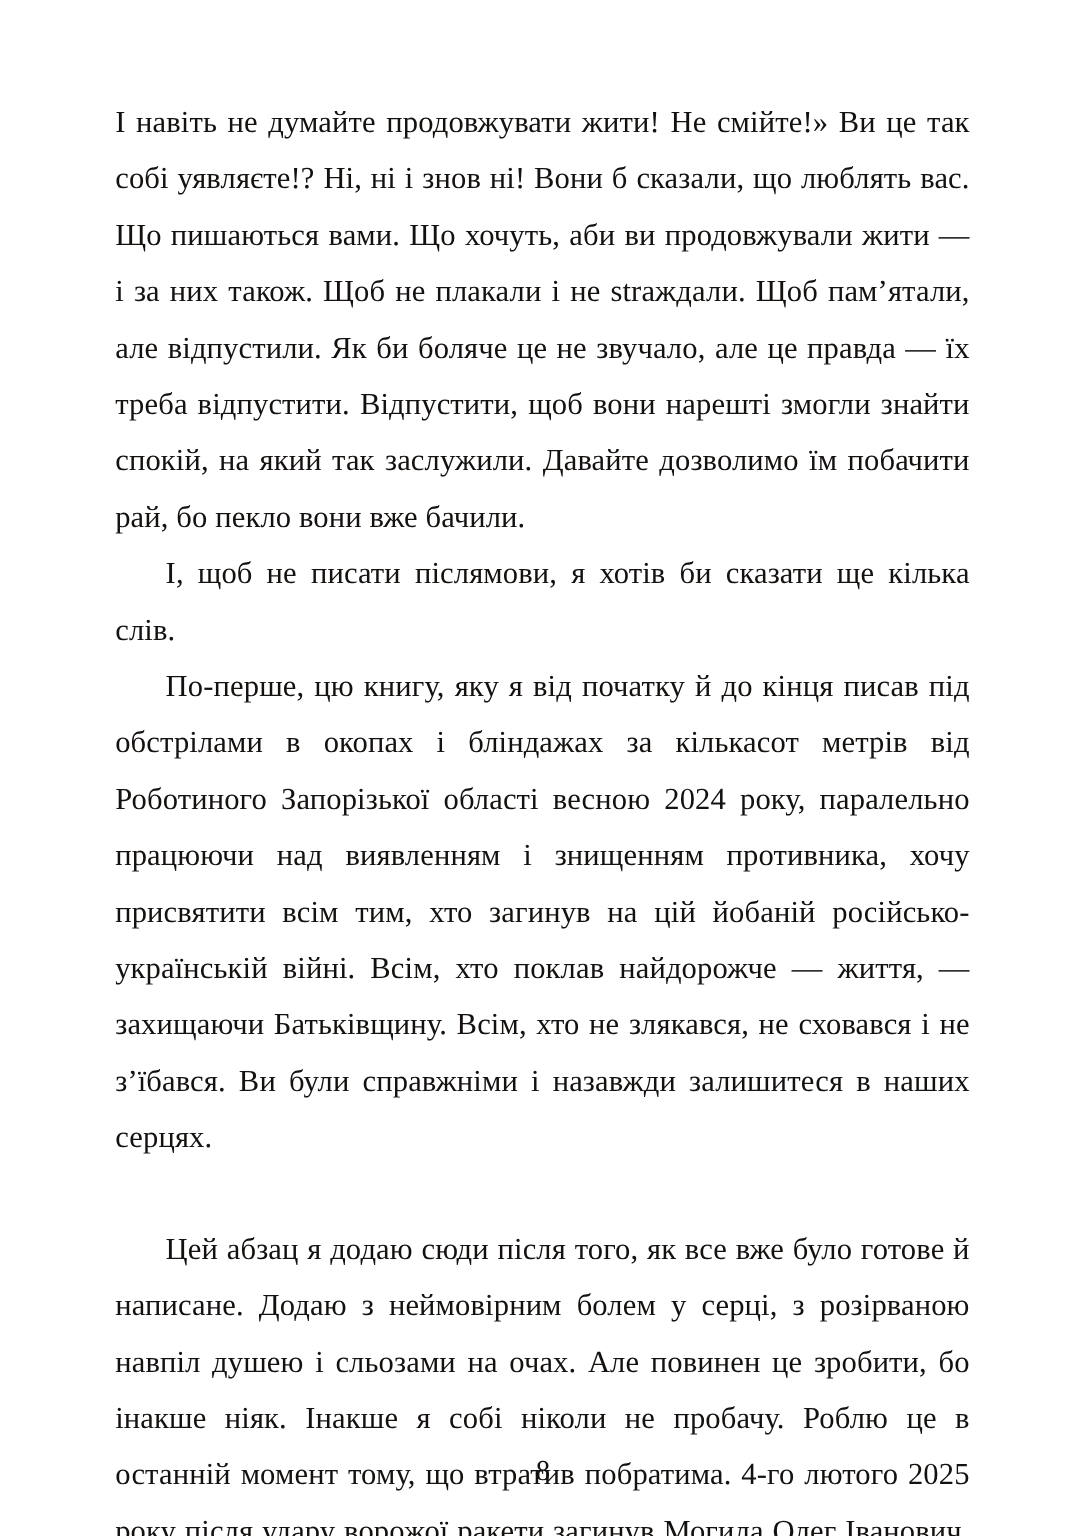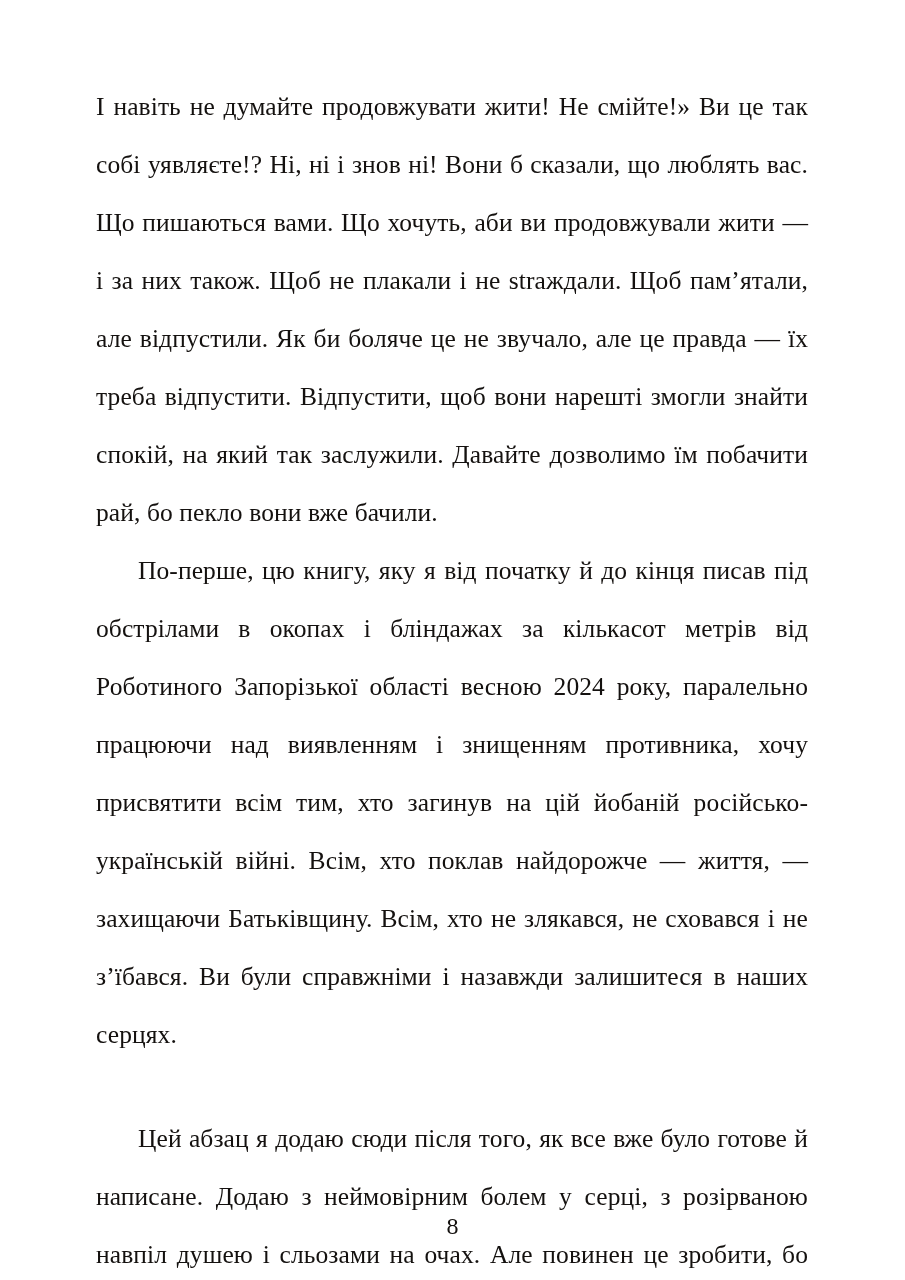--- a/index.html
+++ b/index.html
@@ -25,21 +25,21 @@
   }
   .text-column {
     position: absolute;
     left: 96px;
     top: 78px;
     width: 712px;
   }
   p.para {
     margin: 0;
     font-size: 25.5px;
-    line-height: 58px;
+    line-height: 47px;
     text-align: justify;
     text-justify: inter-word;
     letter-spacing: 0.1px;
     hyphens: manual;
   }
   p.para.indent {
     text-indent: 42px;
   }
   p.gap-before {
     margin-top: 46px;
@@ -55,19 +55,20 @@
     color: #14110f;
   }
 </style>
 </head>
 <body>
 
 <div class="page">
 
   <div class="text-column">
     <p class="para">І навіть не думайте продовжувати жити! Не смійте!» Ви це так собі уявляєте!? Ні, ні і знов ні! Вони б сказали, що люблять вас. Що пишаються вами. Що хочуть, аби ви продовжували жити — і за них також. Щоб не плакали і не straждали. Щоб пам’ятали, але відпустили. Як би боляче це не звучало, але це правда — їх треба відпустити. Відпустити, щоб вони нарешті змогли знайти спокій, на який так заслужили. Давайте дозволимо їм побачити рай, бо пекло вони вже бачили.</p>
+    <p class="para indent">І, щоб не писати післямови, я хотів би сказати ще кілька слів.</p>
     <p class="para indent">По-перше, цю книгу, яку я від початку й до кінця писав під обстрілами в окопах і бліндажах за кількасот метрів від Роботиного Запорізької області весною 2024 року, паралельно працюючи над виявленням і знищенням противника, хочу присвятити всім тим, хто загинув на цій йобаній російсько-українській війні. Всім, хто поклав найдорожче — життя, — захищаючи Батьківщину. Всім, хто не злякався, не сховався і не з’їбався. Ви були справжніми і назавжди залишитеся в наших серцях.</p>
     <p class="para indent gap-before">Цей абзац я додаю сюди після того, як все вже було готове й написане. Додаю з неймовірним болем у серці, з розірваною навпіл душею і сльозами на очах. Але повинен це зробити, бо інакше ніяк. Інакше я собі ніколи не пробачу. Роблю це в останній момент тому, що втратив побратима. 4-го лютого 2025 року після удару ворожої ракети загинув Могила Олег Іванович. Він був мені більше ніж просто другом — він був мені братом. Він мріяв перевестися з нашої бригади в іншу, піти вчитися на офіцера і, головне, продовжувати бити ворога. А тепер його не стало. Біль від втрати важко описати словами, особливо зараз, коли рана надто</p>
   </div>
 
   <div class="page-number">8</div>
 
 </div>
 
 </body></html>

